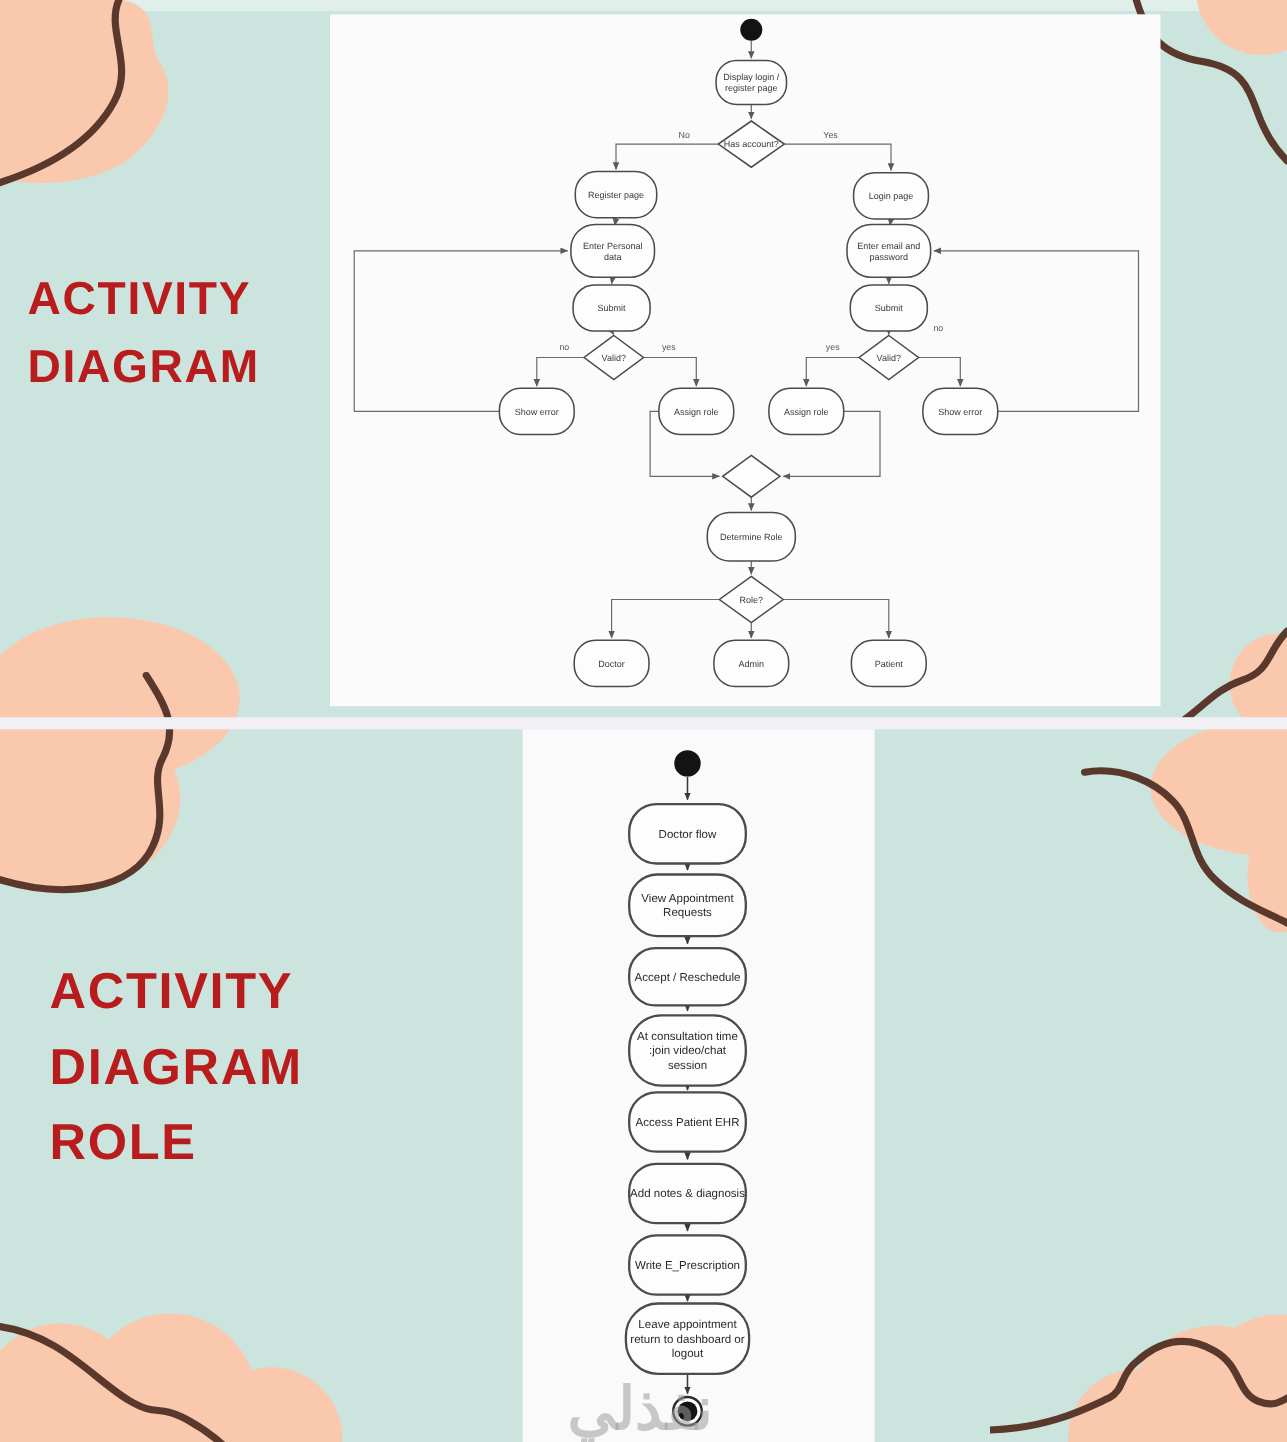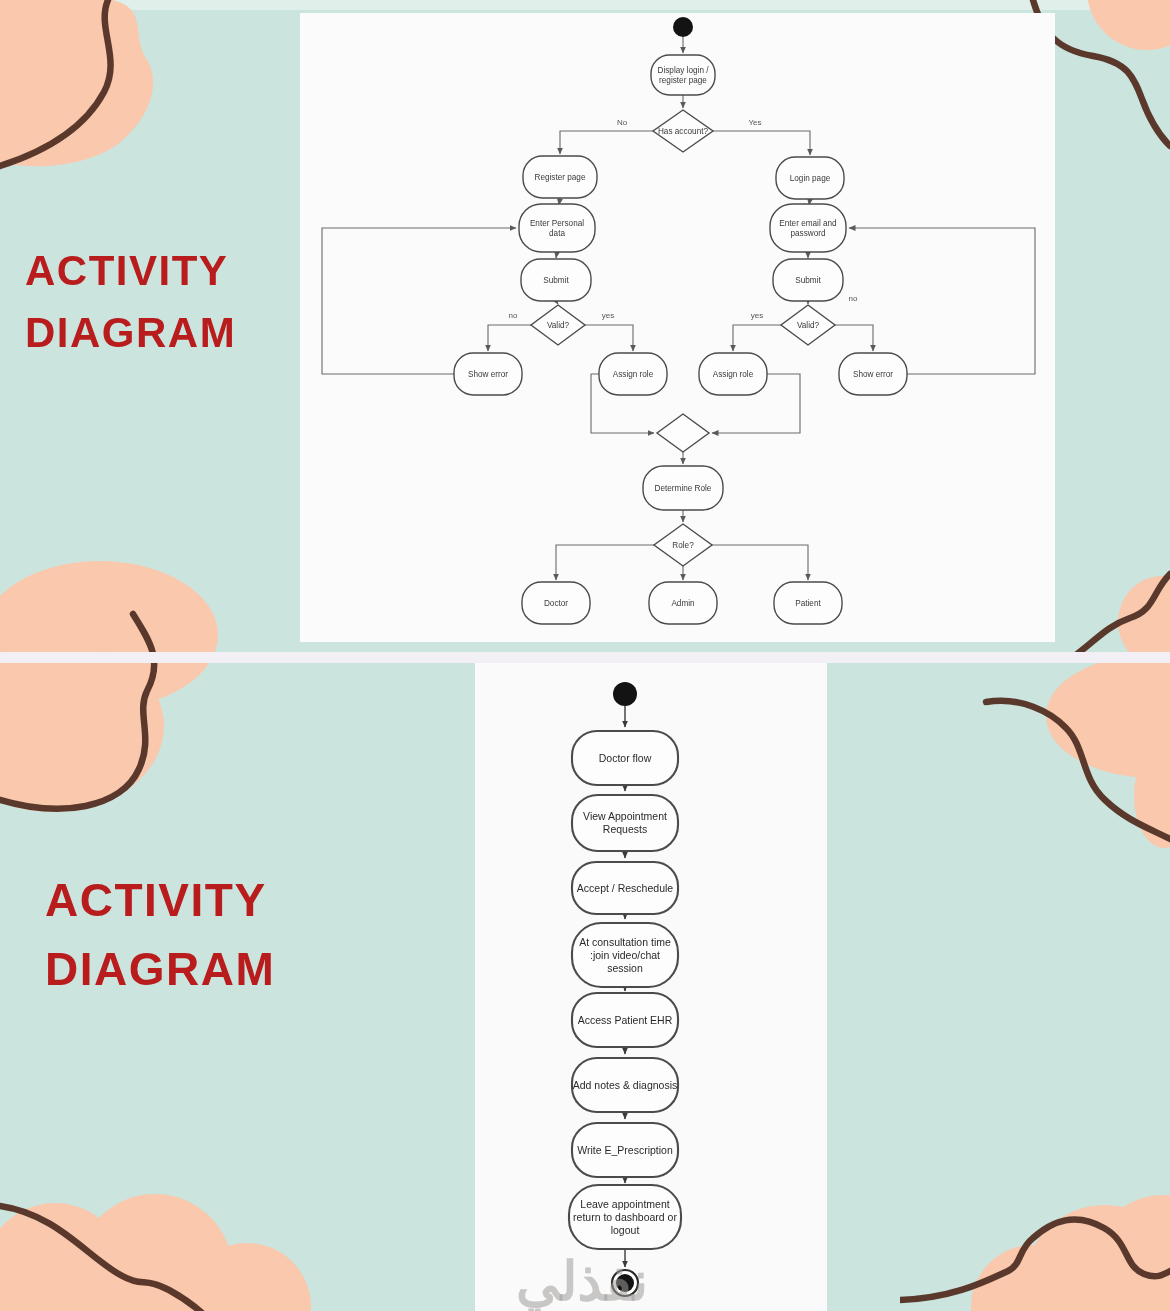--- a/index.html
+++ b/index.html
@@ -4,21 +4,21 @@
 <style>
   html,body{margin:0;padding:0;}
   body{font-family:"Liberation Sans", sans-serif;}
   .page{position:relative;width:1170px;height:1311px;background:#cbe4de;overflow:hidden;}
   .top-strip{position:absolute;left:0;top:0;width:1170px;height:10px;background:#e0efe9;}
   .deco{position:absolute;pointer-events:none;}
   .blob{fill:#f9c8ad;}
   .squiggle{fill:none;stroke:#5a392c;stroke-width:6.5;stroke-linecap:round;}
   .panel{position:absolute;background:#fcfbfb;}
   .panel-top{left:300px;top:13px;width:755px;height:629px;}
-  .panel-bottom{left:475px;top:663px;width:320px;height:648px;background:#fbfafa;padding-left:32px;}
+  .panel-bottom{left:475px;top:663px;width:320px;height:648px;background:#fbfafa;}
   .divider{position:absolute;left:0;top:652px;width:1170px;height:11px;background:#f2f0f4;}
   .title{position:absolute;color:#b91c1c;font-weight:700;letter-spacing:1.5px;}
   .title-top{left:25px;top:240px;font-size:42px;line-height:62px;}
   .title-bottom{left:45px;top:866px;font-size:46px;line-height:69px;}
   svg.diagram{position:absolute;left:0;top:0;overflow:visible;}
   .edge{fill:none;stroke:#6a6a6a;stroke-width:1.1px;}
   svg.d2 .edge{stroke:#3a3a3a;stroke-width:1.4px;}
   .node-shape{fill:#fdfdfd;stroke:#4b4b4b;stroke-width:1.4px;}
   svg.d2 .node-shape{stroke-width:2.1px;}
   .node-label{font-size:8.2px;fill:#3a3a3a;}
@@ -252,20 +252,21 @@
       </svg>
   </div>
 
   <div class="title title-top">
     <div>ACTIVITY</div>
     <div>DIAGRAM</div>
   </div>
   <div class="title title-bottom">
     <div>ACTIVITY</div>
     <div>DIAGRAM</div>
+    <div>ROLE</div>
   </div>
 
   <div class="watermark">
     <div class="ar">نفذلي</div>
     <div class="en">nafezly.com</div>
   </div>
 
 </div>
 
 </body></html>

